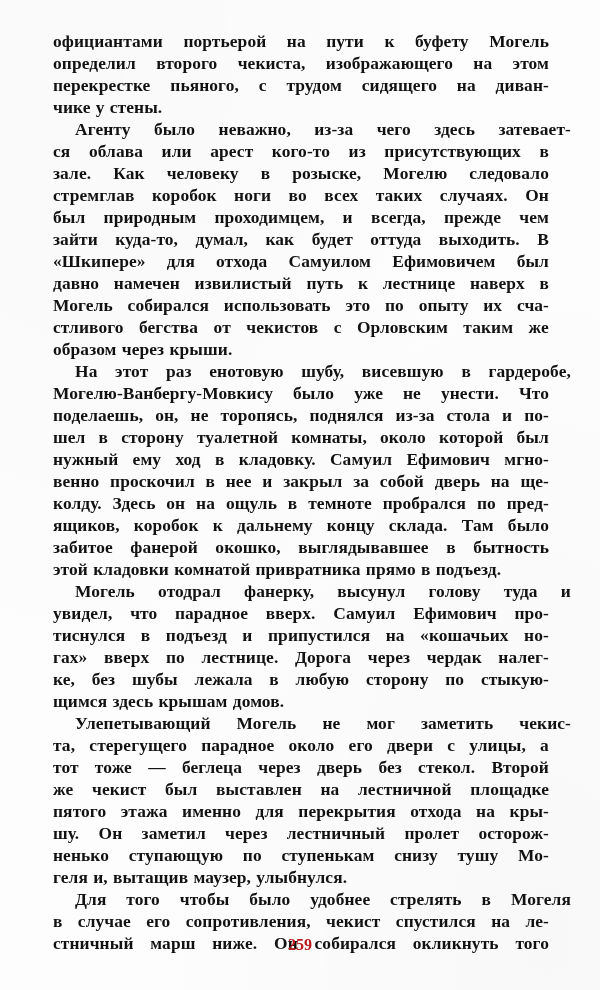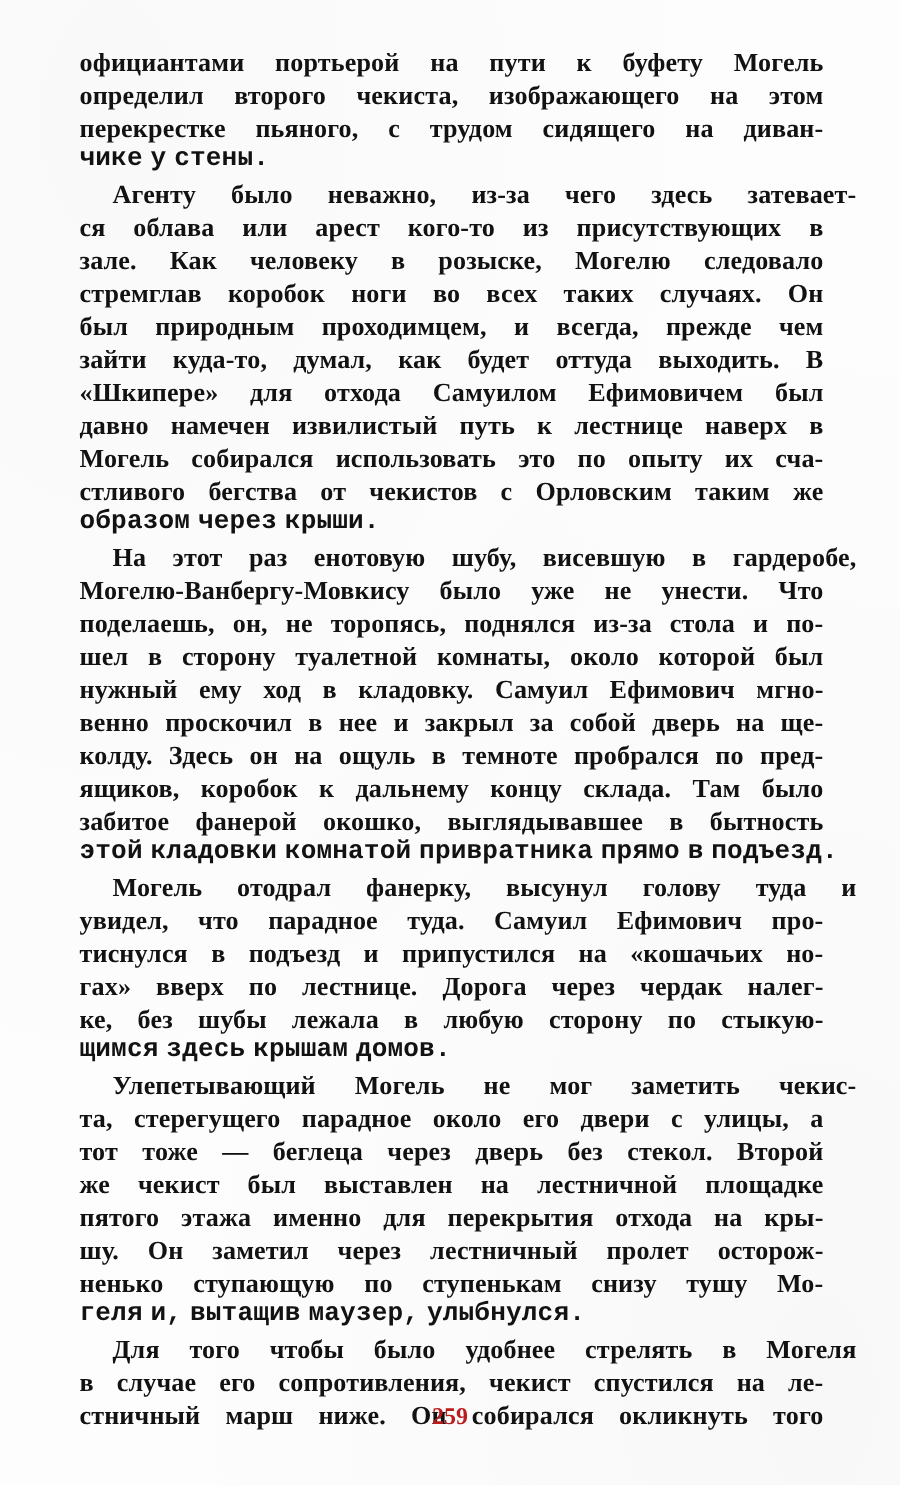--- a/index.html
+++ b/index.html
@@ -56,21 +56,20 @@
     -webkit-font-smoothing: none;
   }
 
   
   .line.j {
     justify-content: space-between;
   }
   
   .line.last {
     justify-content: flex-start;
-    font-family: Liberation Mono, monospace;
   }
   .line.last .w + .w {
     margin-left: 0.30em;
   }
 
   .line.indent {
     padding-left: 22px;
   }
 
   .w {
@@ -121,21 +120,21 @@
         <div class="line j"><span class="w">шел</span><span class="w">в</span><span class="w">сторону</span><span class="w">туалетной</span><span class="w">комнаты,</span><span class="w">около</span><span class="w">которой</span><span class="w">был</span></div>
         <div class="line j"><span class="w">нужный</span><span class="w">ему</span><span class="w">ход</span><span class="w">в</span><span class="w">кладовку.</span><span class="w">Самуил</span><span class="w">Ефимович</span><span class="w">мгно-</span></div>
         <div class="line j"><span class="w">венно</span><span class="w">проскочил</span><span class="w">в</span><span class="w">нее</span><span class="w">и</span><span class="w">закрыл</span><span class="w">за</span><span class="w">собой</span><span class="w">дверь</span><span class="w">на</span><span class="w">ще-</span></div>
         <div class="line j"><span class="w">колду.</span><span class="w">Здесь</span><span class="w">он</span><span class="w">на</span><span class="w">ощуль</span><span class="w">в</span><span class="w">темноте</span><span class="w">пробрался</span><span class="w">по</span><span class="w">пред-</span></div>
         <div class="line j"><span class="w">ящиков,</span><span class="w">коробок</span><span class="w">к</span><span class="w">дальнему</span><span class="w">концу</span><span class="w">склада.</span><span class="w">Там</span><span class="w">было</span></div>
         <div class="line j"><span class="w">забитое</span><span class="w">фанерой</span><span class="w">окошко,</span><span class="w">выглядывавшее</span><span class="w">в</span><span class="w">бытность</span></div>
         <div class="line last"><span class="w">этой</span><span class="w">кладовки</span><span class="w">комнатой</span><span class="w">привратника</span><span class="w">прямо</span><span class="w">в</span><span class="w">подъезд.</span></div>
       </div>
       <div class="para">
         <div class="line j indent"><span class="w">Могель</span><span class="w">отодрал</span><span class="w">фанерку,</span><span class="w">высунул</span><span class="w">голову</span><span class="w">туда</span><span class="w">и</span></div>
-        <div class="line j"><span class="w">увидел,</span><span class="w">что</span><span class="w">парадное</span><span class="w">туда.</span><span class="w">Самуил</span><span class="w">Ефимович</span><span class="w">про-</span></div>
+        <div class="line j"><span class="w">увидел,</span><span class="w">что</span><span class="w">парадное</span><span class="w">вверх.</span><span class="w">Самуил</span><span class="w">Ефимович</span><span class="w">про-</span></div>
         <div class="line j"><span class="w">тиснулся</span><span class="w">в</span><span class="w">подъезд</span><span class="w">и</span><span class="w">припустился</span><span class="w">на</span><span class="w">«кошачьих</span><span class="w">но-</span></div>
         <div class="line j"><span class="w">гах»</span><span class="w">вверх</span><span class="w">по</span><span class="w">лестнице.</span><span class="w">Дорога</span><span class="w">через</span><span class="w">чердак</span><span class="w">налег-</span></div>
         <div class="line j"><span class="w">ке,</span><span class="w">без</span><span class="w">шубы</span><span class="w">лежала</span><span class="w">в</span><span class="w">любую</span><span class="w">сторону</span><span class="w">по</span><span class="w">стыкую-</span></div>
         <div class="line last"><span class="w">щимся</span><span class="w">здесь</span><span class="w">крышам</span><span class="w">домов.</span></div>
       </div>
       <div class="para">
         <div class="line j indent"><span class="w">Улепетывающий</span><span class="w">Могель</span><span class="w">не</span><span class="w">мог</span><span class="w">заметить</span><span class="w">чекис-</span></div>
         <div class="line j"><span class="w">та,</span><span class="w">стерегущего</span><span class="w">парадное</span><span class="w">около</span><span class="w">его</span><span class="w">двери</span><span class="w">с</span><span class="w">улицы,</span><span class="w">а</span></div>
         <div class="line j"><span class="w">тот</span><span class="w">тоже</span><span class="w">—</span><span class="w">беглеца</span><span class="w">через</span><span class="w">дверь</span><span class="w">без</span><span class="w">стекол.</span><span class="w">Второй</span></div>
         <div class="line j"><span class="w">же</span><span class="w">чекист</span><span class="w">был</span><span class="w">выставлен</span><span class="w">на</span><span class="w">лестничной</span><span class="w">площадке</span></div>

